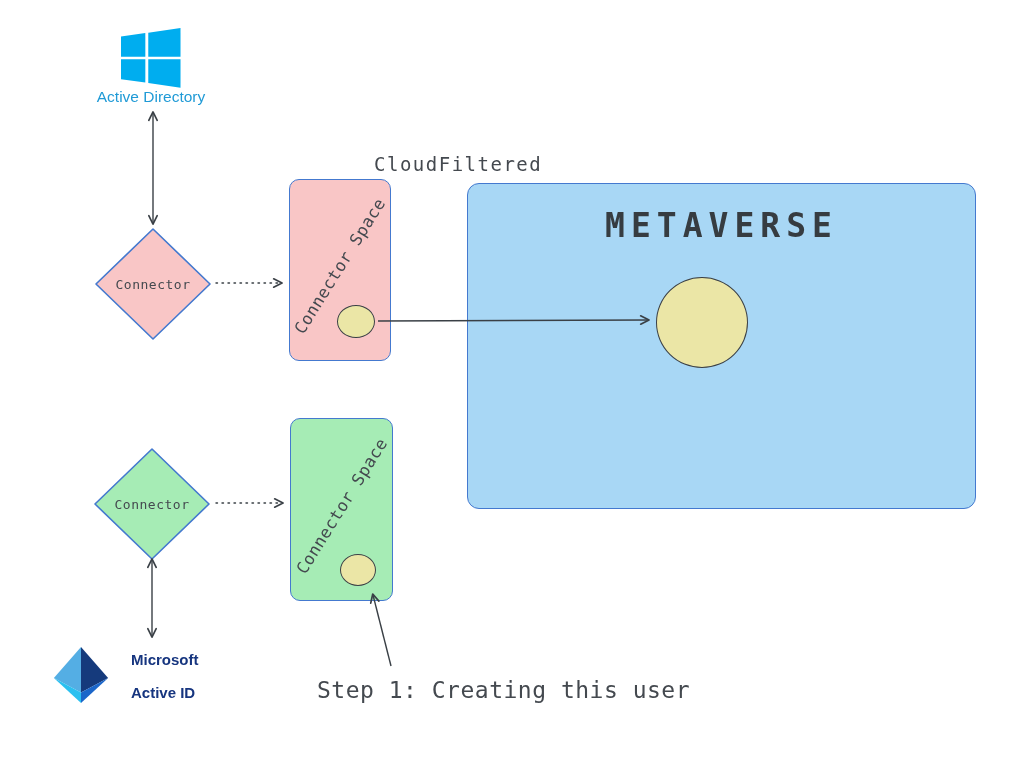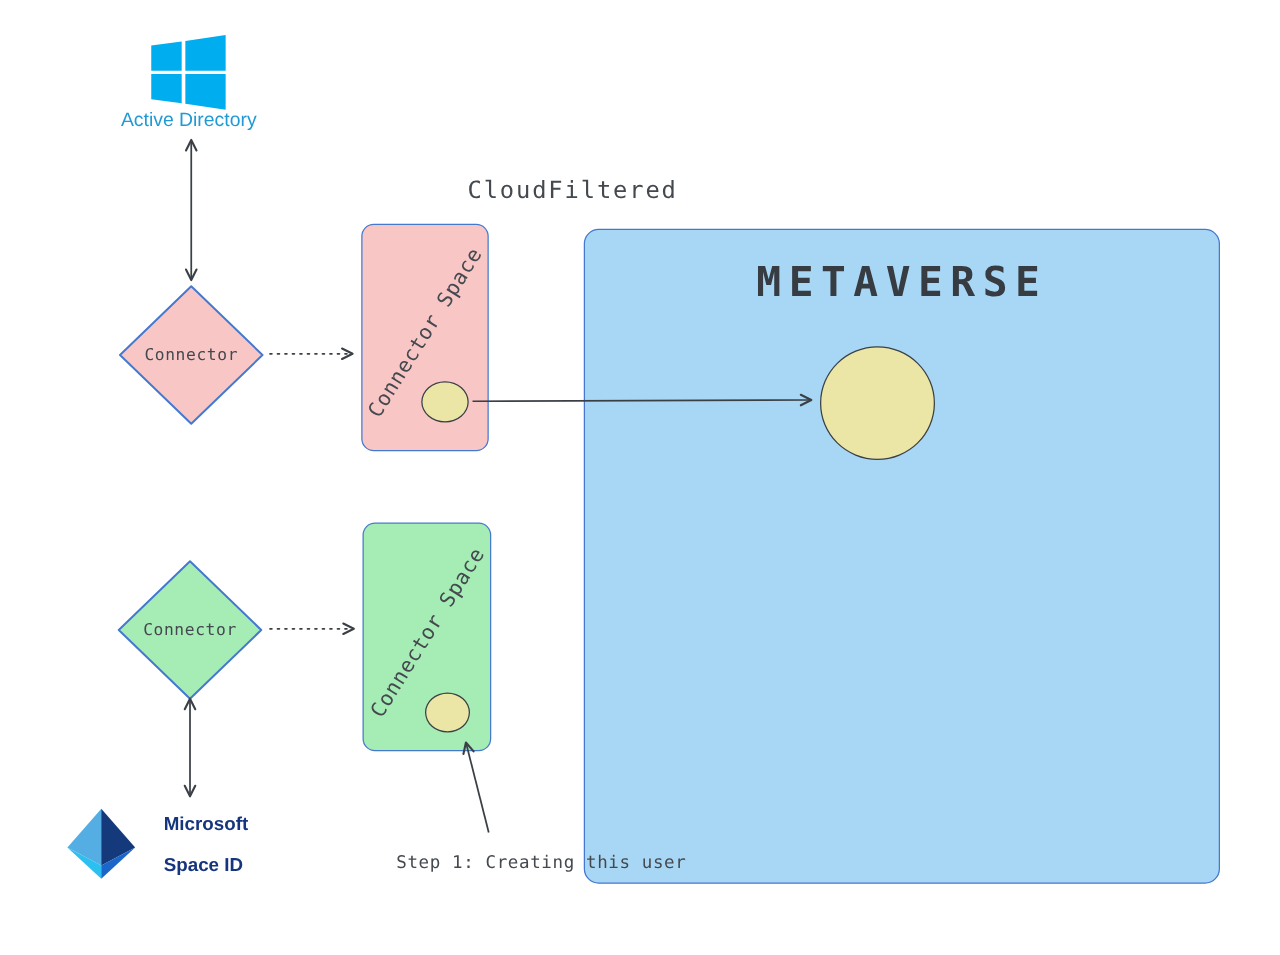--- a/index.html
+++ b/index.html
@@ -43,22 +43,22 @@
   .diamond svg{position:absolute;inset:0;}
   .diamond-shape{stroke:var(--stroke-blue);stroke-width:1.6;stroke-linejoin:round;}
   .diamond.pink .diamond-shape{fill:var(--pink-fill);}
   .diamond.green .diamond-shape{fill:var(--green-fill);}
   .diamond-label{position:absolute;inset:0;display:flex;align-items:center;justify-content:center;
     font-size:13px;letter-spacing:.5px;}
 
   .sync-dot{position:absolute;border-radius:50%;background:var(--yellow-fill);
     border:1.5px solid #3b4046;z-index:3;}
 
-  .note{position:absolute;left:317px;top:677px;font-size:14px;line-height:27px;letter-spacing:.5px;}
-  .cloudfiltered{position:absolute;left:374px;top:141px;font-size:19px;letter-spacing:1.5px;}
+  .note{position:absolute;left:317px;top:677px;font-size:23px;line-height:27px;letter-spacing:.5px;}
+  .cloudfiltered{position:absolute;left:374px;top:153px;font-size:19px;letter-spacing:1.5px;}
 
   .arrows{position:absolute;left:0;top:0;z-index:5;pointer-events:none;}
   .arrow-line{stroke:var(--arrow-color);stroke-width:1.4;fill:none;}
   .dotted{stroke-dasharray:1.5 4.5;stroke-linecap:round;}
   .arrowhead{stroke:var(--arrow-color);stroke-width:1.6;fill:none;stroke-linecap:round;stroke-linejoin:round;}
 </style>
 </head>
 <body>
 
 <div class="canvas">
@@ -66,21 +66,21 @@
   <svg class="win-logo" width="62" height="60" viewBox="0 0 88 88">
     <path class="win-pane" d="M0 12.4 L35.7 7.5 V42 H0 Z"></path>
     <path class="win-pane" d="M40 6.9 L87.3 0 V42 H40 Z"></path>
     <path class="win-pane" d="M0 45.7 H35.7 V80.1 L0 75.3 Z"></path>
     <path class="win-pane" d="M40 45.7 H87.3 V87.6 L40 80.7 Z"></path>
   </svg>
   <div class="ad-label">Active Directory</div>
 
   <div class="hand cloudfiltered">CloudFiltered</div>
 
-  <div class="box blue" style="left:467px;top:183px;width:509px;height:524px;">
+  <div class="box blue" style="left:467px;top:183px;width:509px;height:326px;">
     <div class="hand metaverse-title">METAVERSE</div>
   </div>
 
   <div class="box pink" style="left:289px;top:179px;width:102px;height:182px;">
     <span class="hand cs-label">Connector Space</span>
   </div>
 
   <div class="box green" style="left:290px;top:418px;width:103px;height:183px;">
     <span class="hand cs-label">Connector Space</span>
   </div>
@@ -104,21 +104,21 @@
   <div class="sync-dot" style="left:656px;top:277px;width:92px;height:91px;"></div>
 
   <svg class="entra-logo" width="62" height="66" viewBox="0 0 64 64">
     <polygon class="entra-f1" points="32,3 4,35 32,50"></polygon>
     <polygon class="entra-f2" points="32,3 60,35 32,50"></polygon>
     <polygon class="entra-f3" points="4,35 32,61 32,50"></polygon>
     <polygon class="entra-f4" points="60,35 32,61 32,50"></polygon>
   </svg>
   <div class="entra-text">
     <div>Microsoft</div>
-    <div>Space ID</div>
+    <div>Active ID</div>
   </div>
 
   <div class="hand note">
     <div>Step 1: Creating this user</div>
   </div>
 
   <svg class="arrows" width="1024" height="764" viewBox="0 0 1024 764">
     <defs>
       <marker id="ah" viewBox="0 0 12 12" refX="9" refY="6" markerWidth="9" markerHeight="9" orient="auto-start-reverse">
         <path class="arrowhead" d="M2,2 L10,6 L2,10"></path>

